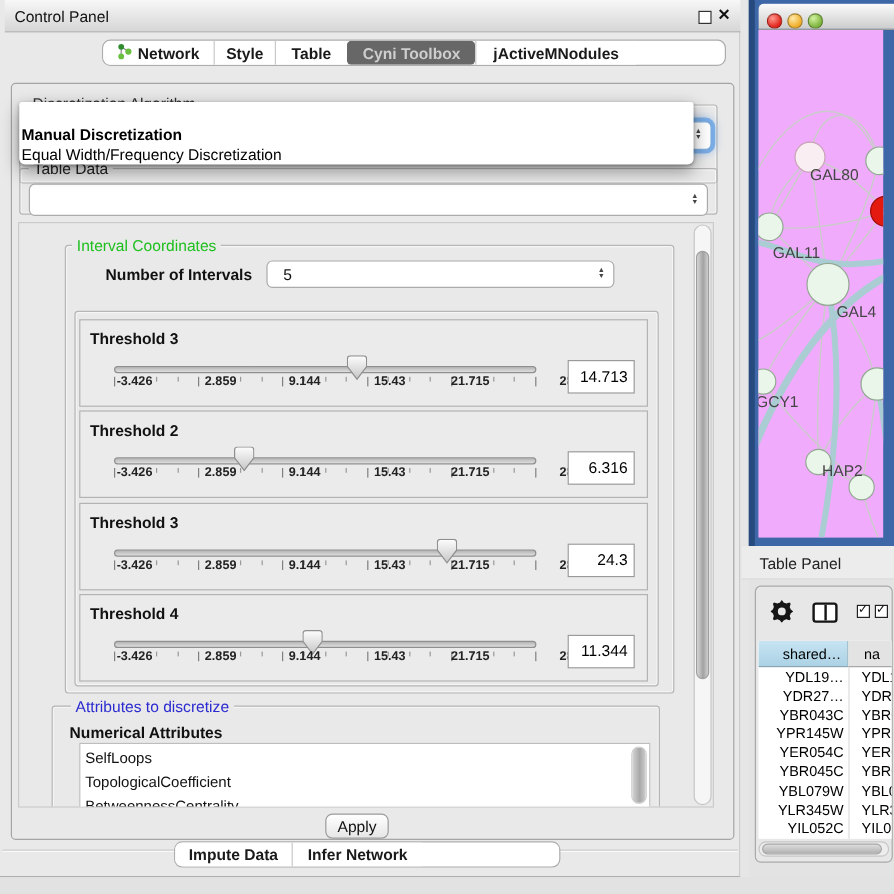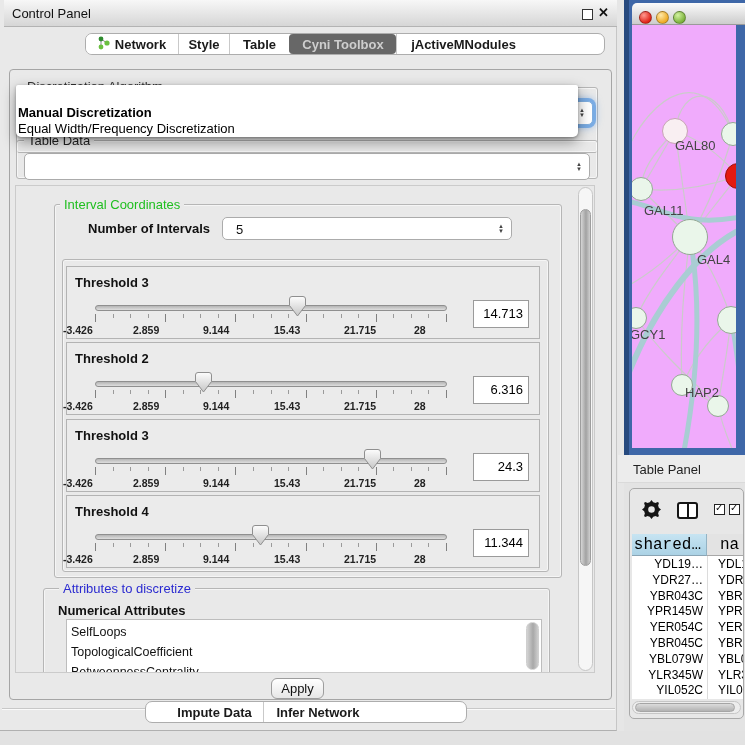--- a/index.html
+++ b/index.html
@@ -13,21 +13,21 @@
   #title { left:8px; top:6px; font-size:13px; color:#111; }
   #float-btn { left:578px; top:9px; width:11px; height:11px; border:1.5px solid #333; background:#fff; }
   #close-btn { left:594px; top:5px; font-size:13px; font-weight:bold; color:#111; }
 
   
   .tabstrip { height:22px; background:#fff; border:1px solid #adadad; border-radius:7px; display:flex; overflow:hidden; }
   .tabseg { height:100%; display:flex; align-items:center; justify-content:center; font-size:13px; font-weight:bold; color:#1a1a1a; border-left:1px solid #c9c9c9; background:#fff; }
   .tabseg:first-child { border-left:none; }
   .tabseg.sel { background:#676767; color:#cecece; border-left-color:#676767; border-radius:4px; }
   #toptabs { left:85px; top:33px; width:520px; }
-  #bottabs { left:145px; top:701px; width:322px;padding-left:20px; }
+  #bottabs { left:145px; top:701px; width:322px; }
   #bottabs .tabseg.sel { color:#a2a2a2; }
   .neticon { margin-right:5px; }
 
   #bottom-etch { left:2px; top:708px; width:613px; height:2px; border-top:1px solid #c8c8c8; border-bottom:1px solid #fafafa; }
 
   
   #content { left:9px; top:69px; width:603px; height:631px; border:1px solid #a5a5a5; border-radius:4px; background:#e9e9e9; }
 
   
   .fs { position:absolute; border:1px solid #b6b6b6; border-radius:3px; box-shadow:inset 0 0 0 1px rgba(255,255,255,.55); }
@@ -58,21 +58,21 @@
   #spinner { left:206px; top:31px; width:290px; height:23px; }
 
   
   .thr-panel { position:absolute; left:50px; width:474px; height:73px; background:#ebebeb; border:1px solid #b3b3b3; }
   .thr-label { position:absolute; left:8px; top:8px; font-size:13px; font-weight:bold; color:#111; }
   .track { position:absolute; left:28px; top:38px; width:352px; height:6px; border:1px solid #8f8f8f; border-radius:4px; background:linear-gradient(#b5b5b5,#dedede); }
   .thumb { position:absolute; top:29px; width:17px; height:21px; }
   .ticks { position:absolute; left:28px; top:47px; width:353px; height:9px; }
   .tick { position:absolute; top:0; width:1px; height:8px; background:#808080; }
   .tick.minor { height:4px; background:#9a9a9a; }
-  .tlab { position:absolute; top:57px; width:64px; text-align:left; font-size:10.5px; font-weight:bold; color:#222; }
+  .tlab { position:absolute; top:45px; width:64px; text-align:right; font-size:10.5px; font-weight:bold; color:#222; }
   .k0{left:-4px}.k1{left:66px}.k2{left:136px}.k3{left:207px}.k4{left:277px}.k5{left:347px}
   .valbox { position:absolute; left:406px; top:33px; width:56px; height:28px; background:#fff; border:1px solid #9a9a9a; font-size:13px; color:#000; text-align:right; line-height:26px; padding-right:5px; }
 
   
   #attr-list { position:absolute; left:50px; top:433px; width:476px; height:120px; background:#fff; border:1px solid #bdbdbd; }
   .attr-item { position:absolute; left:4px; font-size:12.5px; color:#111; }
   #attr-sb { position:absolute; right:2px; top:2px; width:13px; height:48px; border:1px solid #cfcfcf; border-radius:7px; background:linear-gradient(90deg,#d3d3d3,#a8a8a8 55%,#cdcdcd); }
 
   
   #vsb { position:absolute; left:568px; top:117px; width:15px; height:484px; background:#f6f6f6; border:1px solid #c6c6c6; border-radius:8px; }
@@ -98,21 +98,21 @@
   #tp-bar { left:618px; top:455px; width:127px; height:28px; background:#ececec; border-bottom:1px solid #dadada; }
   #tp-title { left:15px; top:7px; font-size:13px; color:#222; position:absolute; }
   #tp-box { left:629px; top:488px; width:115px; height:231px; border:1px solid #a9a9a9; border-radius:5px; background:#e7e7e7; }
   #gear { position:absolute; left:12px; top:11px; }
   #split { position:absolute; left:47px; top:13px; width:21px; height:17px; border:2px solid #151515; border-radius:3px; background:#fff; }
   #split::after { content:""; position:absolute; left:8px; top:0; width:2px; height:13px; background:#151515; }
   .chk { position:absolute; top:15px; width:11px; height:11px; border:1.5px solid #222; background:#fff; }
   .chk::after { content:"\2713"; position:absolute; left:0px; top:-3px; font-size:10px; color:#111; }
   #chk1 { left:84px; } #chk2 { left:99px; }
   #tbl { position:absolute; left:2px; top:45px; width:111px; height:165px; background:#fff; overflow:hidden; }
-  .hcell { position:absolute; top:0; height:22px; font-size:16px; line-height:22px;font-family:Liberation Mono, monospace; }
+  .hcell { position:absolute; top:0; height:22px; font-size:12px; line-height:22px; }
   #hc1 { left:0; width:75px; background:linear-gradient(#c7e4f2,#abd2e5); border-right:1px solid #93b3c4; border-bottom:1px solid #8aa5b5; text-align:right; padding-right:5px; }
   #hc2 { left:75px; width:60px; background:#e3e3e3; border-bottom:1px solid #a8a8a8; padding-left:13px; }
   .trow { position:absolute; left:0; width:111px; height:15.8px; font-size:12px; line-height:15.8px; }
   .c1 { position:absolute; left:0; width:71px; text-align:right; }
   .c2 { position:absolute; left:86px; }
   #coldiv { position:absolute; left:75px; top:22px; width:1px; height:143px; background:#dcdcdc; }
   #hsb { position:absolute; left:2px; top:212px; width:109px; height:13px; background:#ededed; border:1px solid #c6c6c6; border-radius:7px; }
   #hsb .th { position:absolute; left:2px; top:1px; width:100px; height:9px; border-radius:5px; background:linear-gradient(#dcdcdc,#b2b2b2); border:1px solid #a5a5a5; }
   #botstrip { left:0; top:731px; width:745px; height:14px; background:#e2e2e2; }
 </style>

